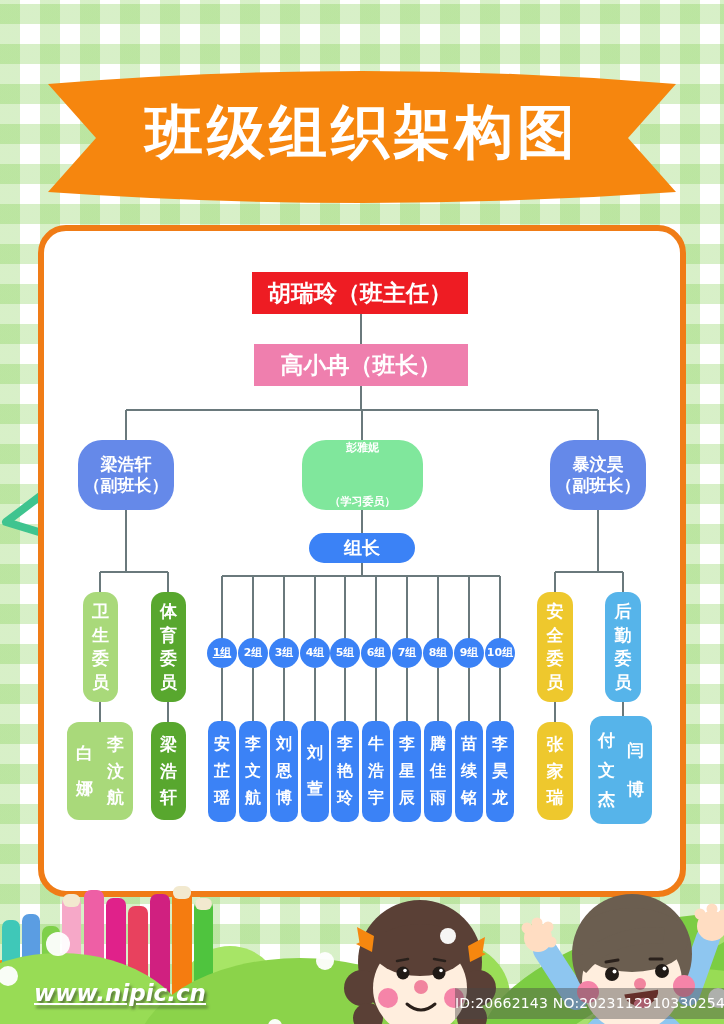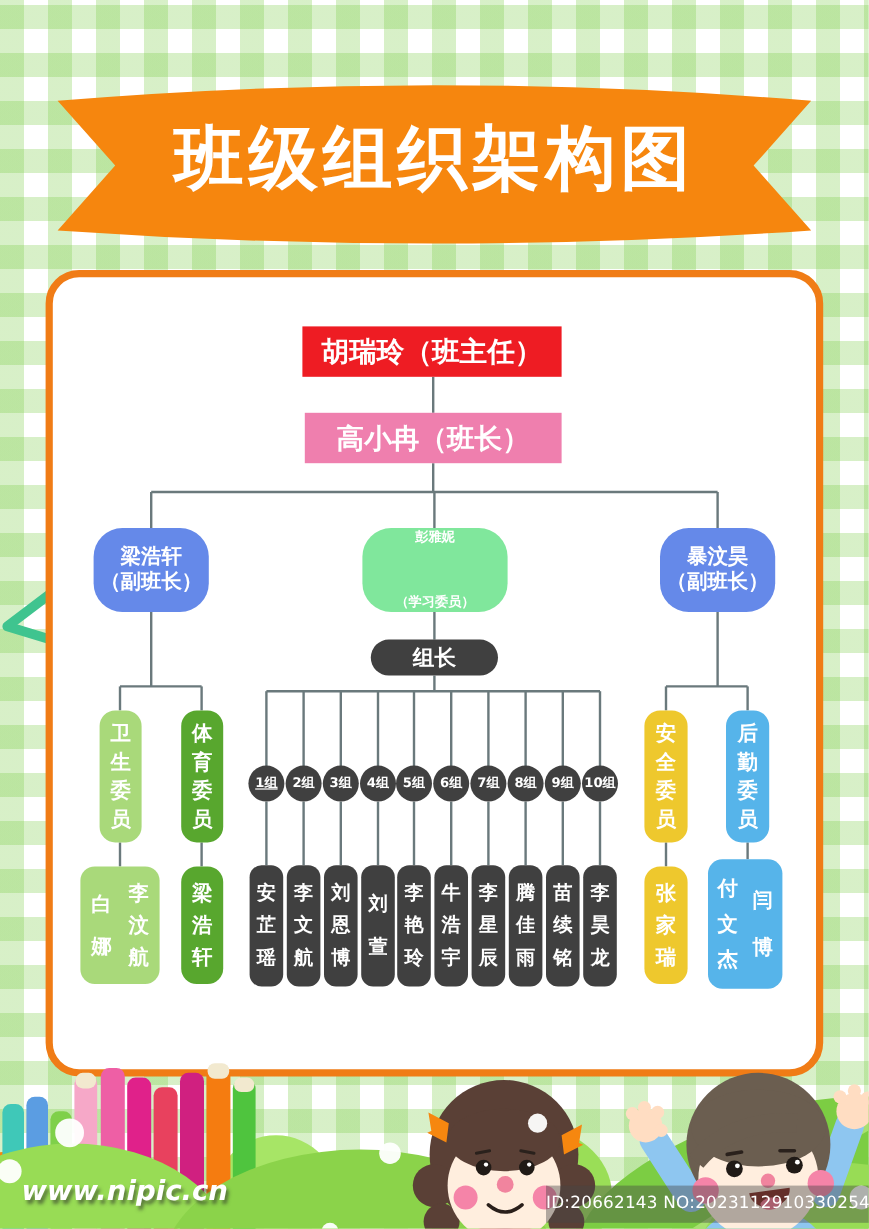--- a/index.html
+++ b/index.html
@@ -21,37 +21,37 @@
   .banner-title{left:45px;top:72px;width:634px;height:122px;z-index:5;display:flex;
         align-items:center;justify-content:center;color:#ffffff;font-size:58px;
         font-weight:bold;letter-spacing:4px;text-align:center;}
   
   #connector-svg{left:0;top:0;z-index:3;pointer-events:none;}
   
   .node{position:absolute;z-index:4;color:#ffffff;font-weight:bold;text-align:center;box-sizing:border-box;}
   .hbox{border-radius:0;display:flex;align-items:center;justify-content:center;}
   .two-line{flex-direction:column;line-height:1.25;border-radius:24px;}
   .red{background:#ee1c23;} .pink{background:#ef7fae;} .blue{background:#6589e9;}
-  .green{background:#80e79c;} .orange{background:#404040;}
+  .green{background:#80e79c;} .orange{background:#3b82f6;}
   .lgreen{background:#a9d97a;} .dgreen{background:#58a72e;}
   .yellow{background:#eec82d;} .sky{background:#56b4ea;}
   .vpill{border-radius:13px;display:flex;flex-direction:column;align-items:center;
          justify-content:space-evenly;padding:7px 0;font-size:17px;}
   .duo{border-radius:12px;display:flex;flex-direction:row;justify-content:space-evenly;
        padding:7px 2px;font-size:17px;}
   .duo .col{display:flex;flex-direction:column;justify-content:space-evenly;align-items:center;flex:1;}
   .gcircle{border-radius:50%;width:30px;height:30px;line-height:30px;font-size:11px;}
   .gpill{width:28px;border-radius:10px;font-size:16px;}
   
   #bottom-decor{left:0;top:876px;z-index:6;pointer-events:none;}
   
   .wm{left:10px;top:980px;z-index:7;color:#ffffff;display:flex;align-items:baseline;
       text-shadow:2px 3px 3px rgba(40,40,40,0.55);}
   .wm .site{font-size:31px;font-weight:900;letter-spacing:2px;}
-  .wm .url{font-size:23px;font-weight:bold;font-style:italic;margin-left:8px;}
+  .wm .url{font-size:23px;font-weight:bold;font-style:italic;margin-left:24px;text-decoration:underline;}
   .idband{left:455px;top:988px;width:269px;height:31px;z-index:7;
       background:rgba(70,70,70,0.42);color:#ffffff;font-size:14px;line-height:31px;
       text-align:center;white-space:nowrap;letter-spacing:0.2px;}
 </style>
 </head>
 <body>
 
 <div class="bg abs"></div>
 
 <svg id="triangle-decor" class="abs" width="120" height="140">

